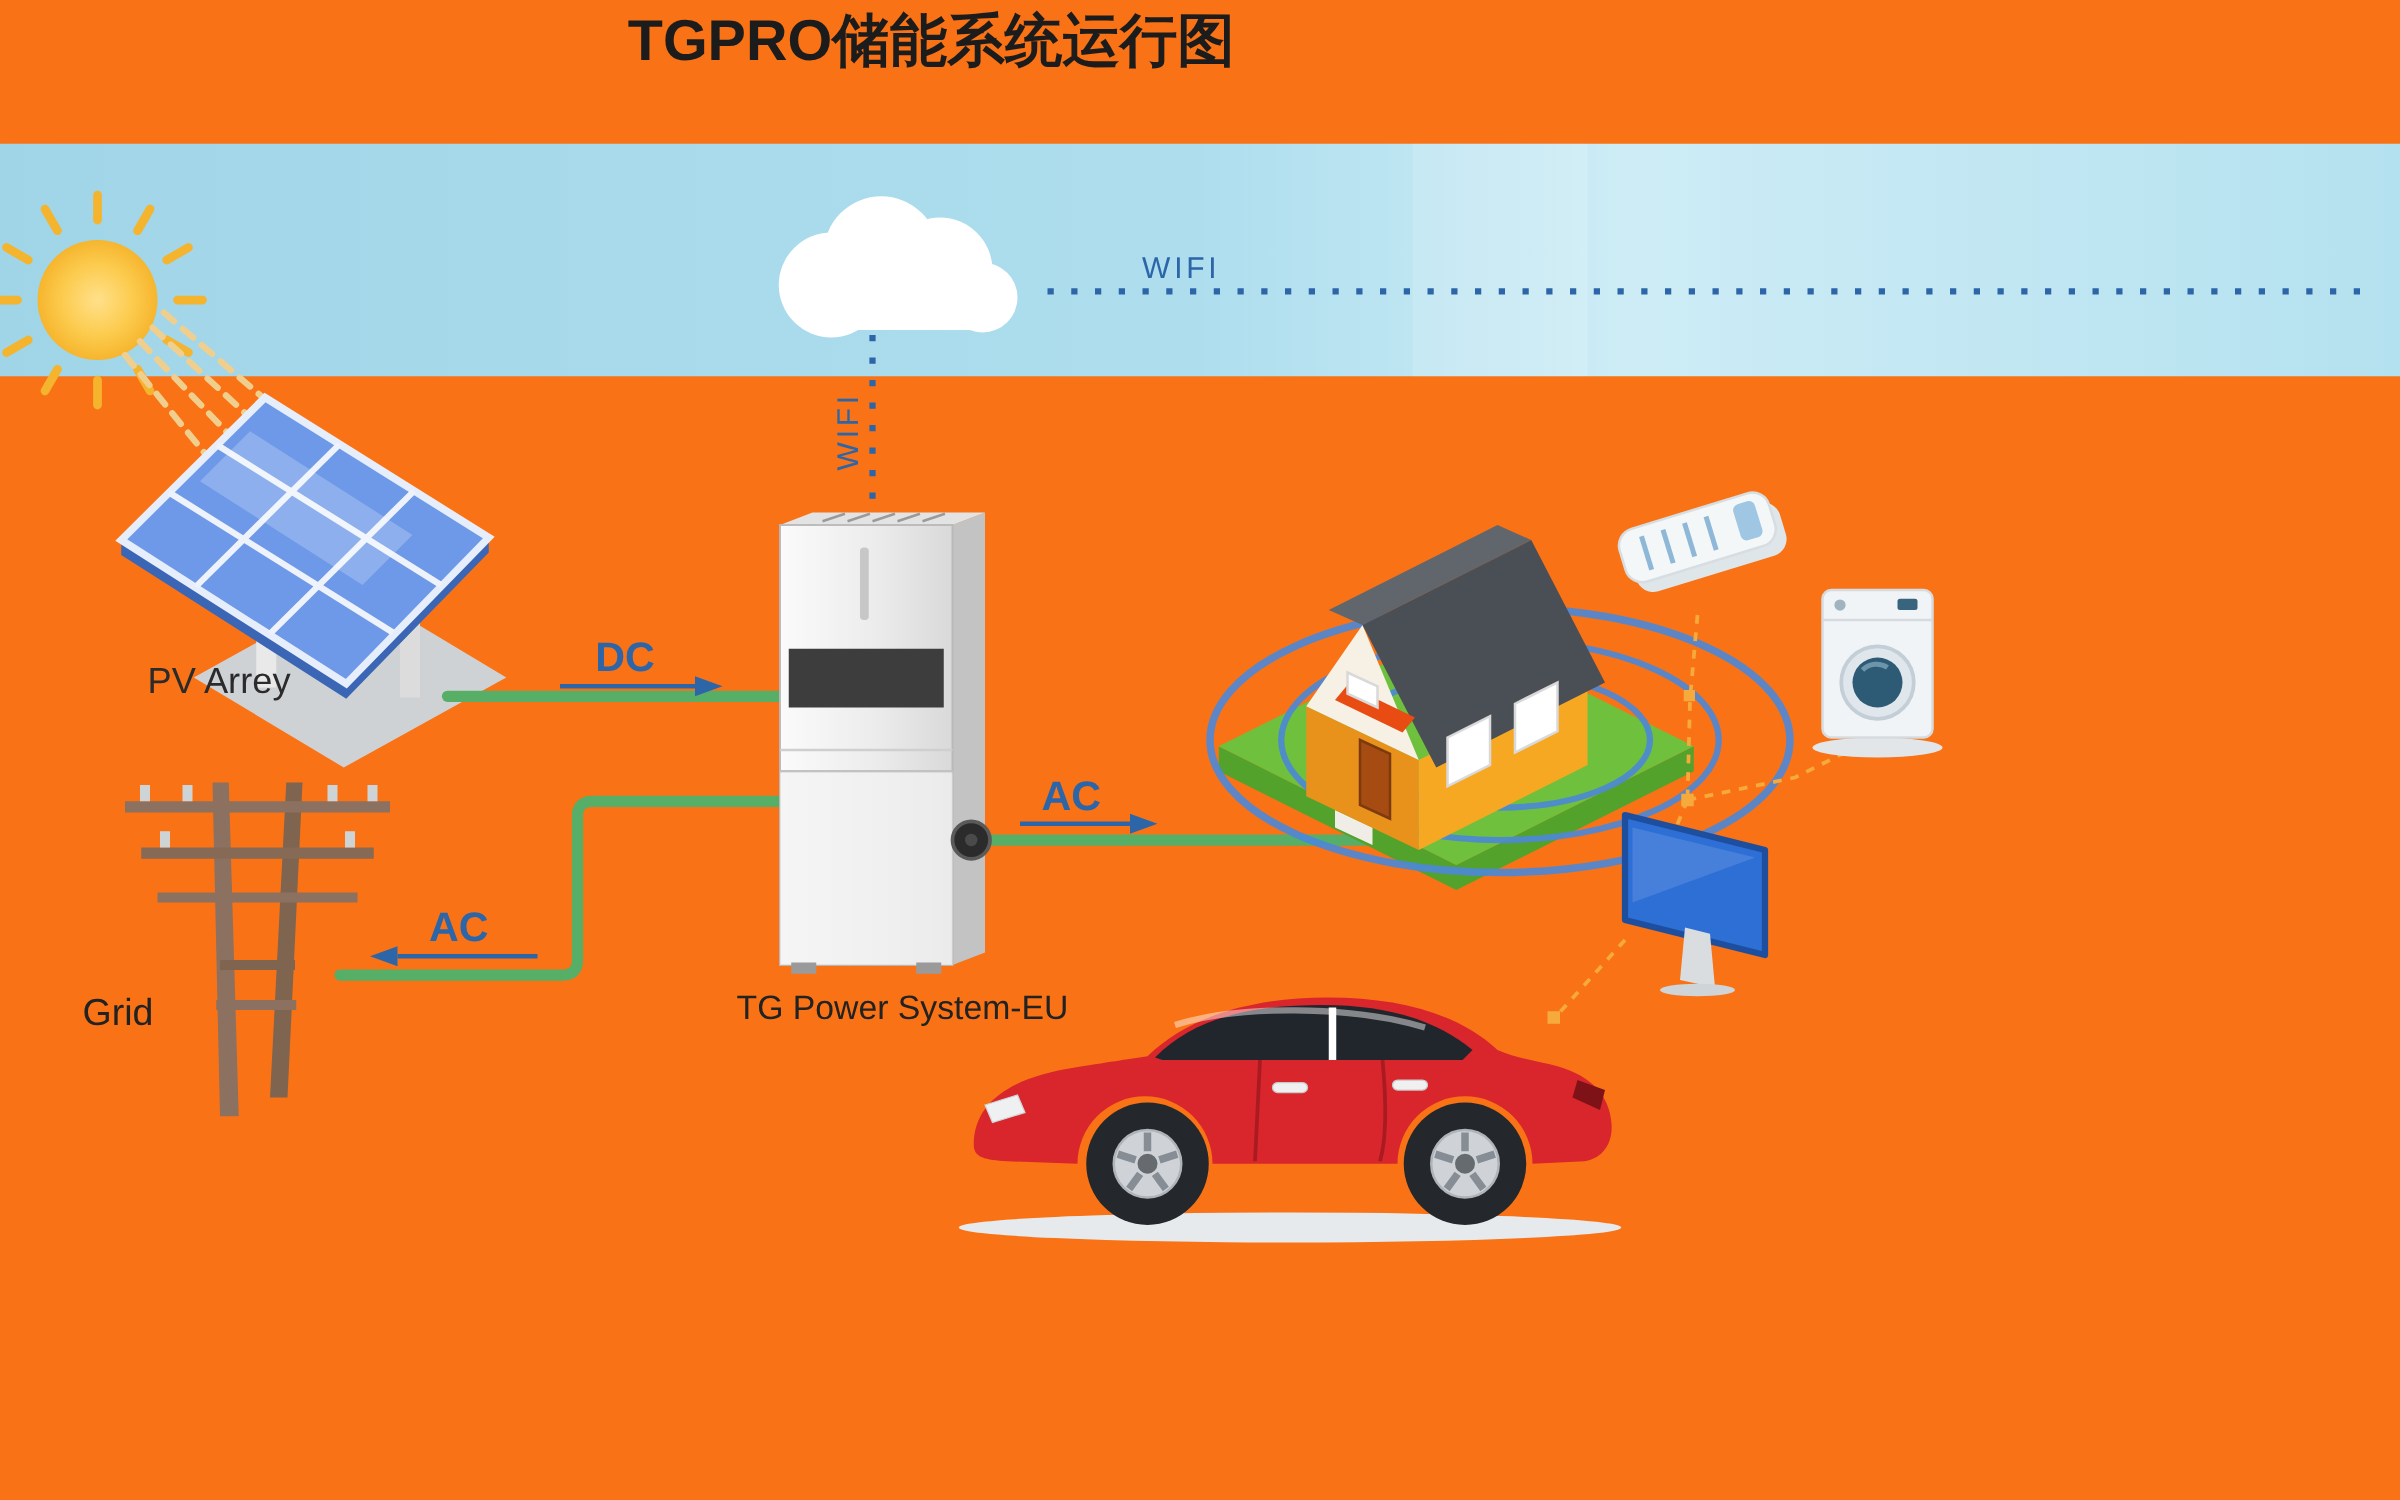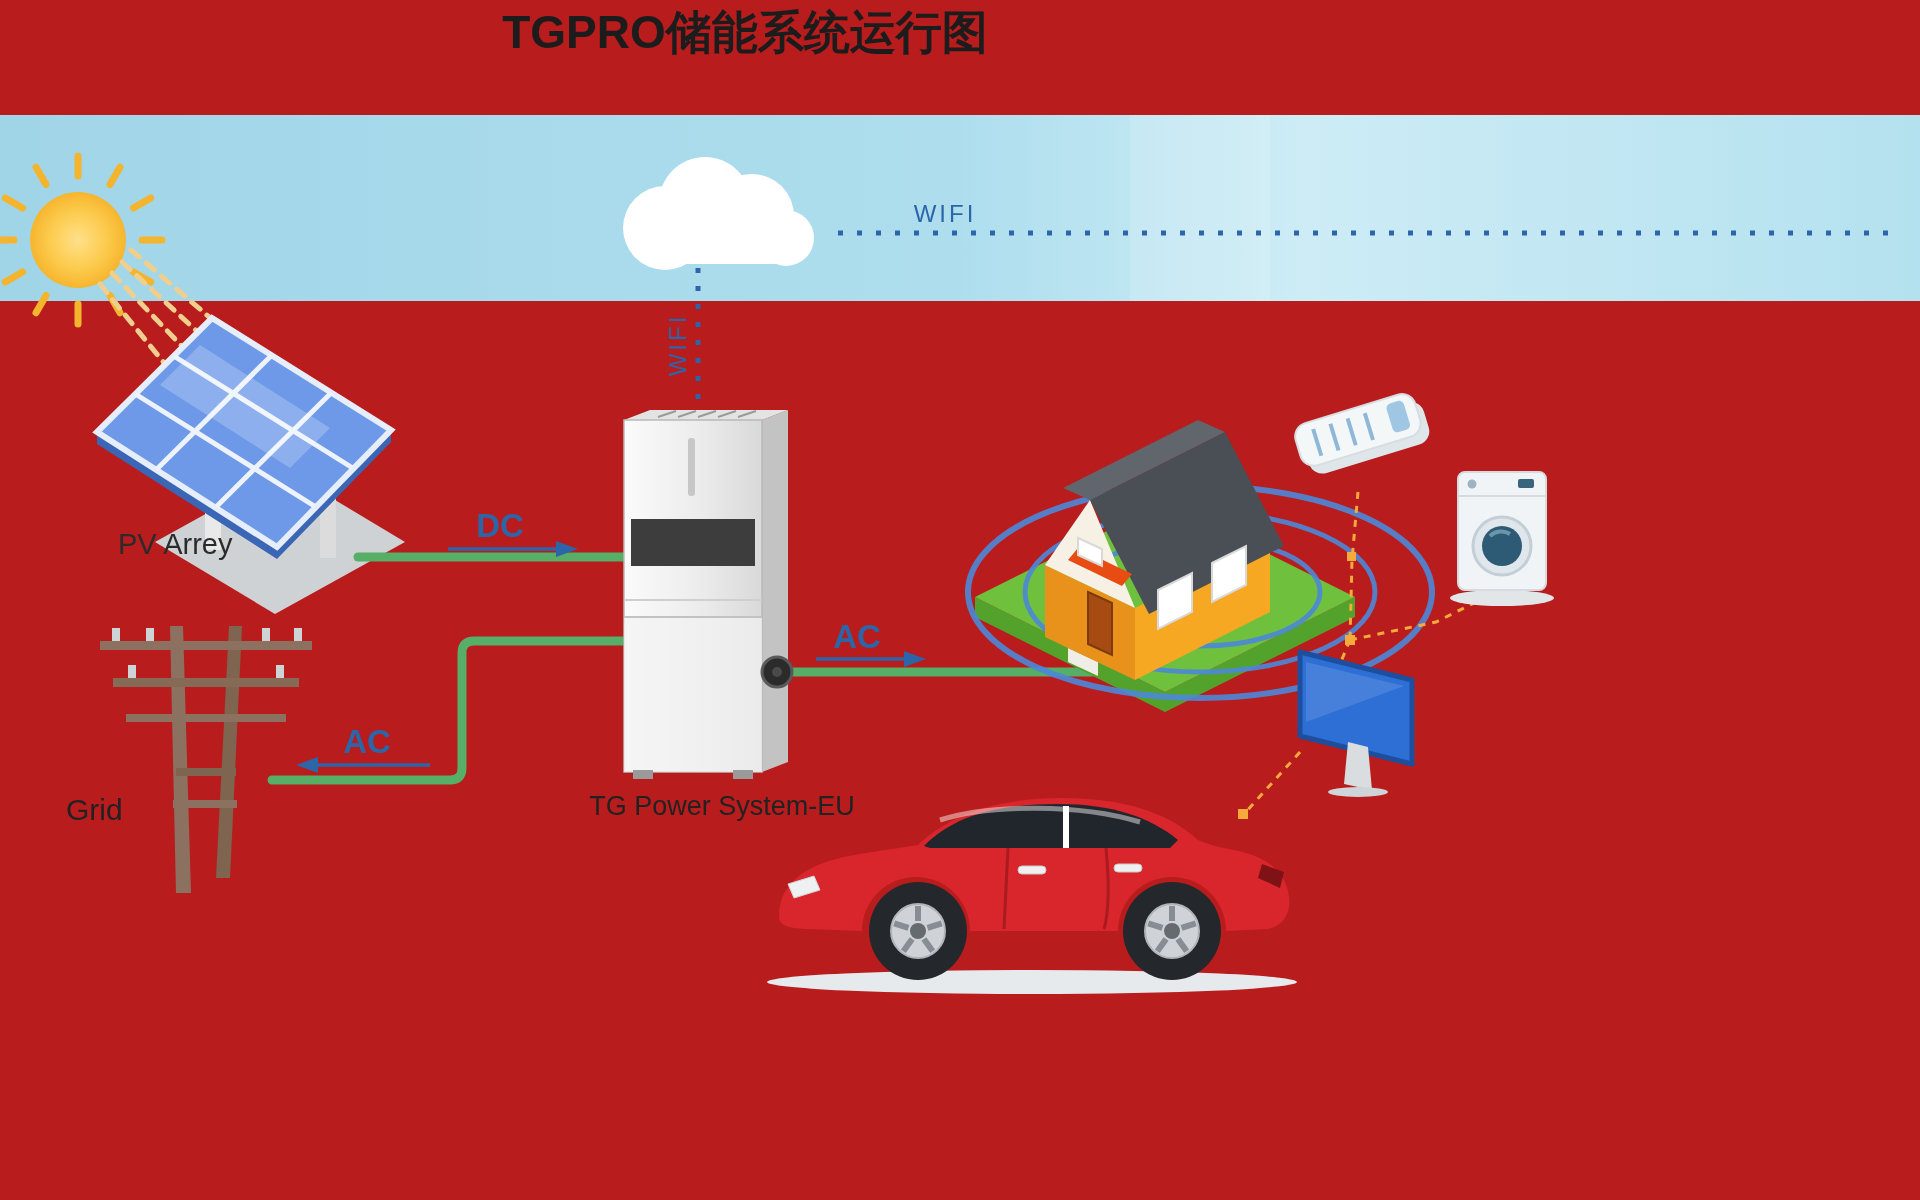--- a/index.html
+++ b/index.html
@@ -1,17 +1,17 @@
 <!DOCTYPE html>
 <html><head>
 <meta charset="utf-8">
 <style>
   html,body{margin:0;padding:0;background:#ffffff;}
   .stage{
-    position:relative;width:1920px;height:1200px;background:#b91c1c;overflow:hidden;
+    position:relative;width:1920px;height:1200px;background:#f97316;overflow:hidden;
     font-family:"Liberation Sans", sans-serif;
   }
   .stage svg{position:absolute;inset:0;display:block;}
   text{font-family:"Liberation Sans", sans-serif;}
 </style>
 </head>
 <body>
 
 <div class="stage">
 <svg viewBox="0 0 1920 1200" width="1920" height="1200">

